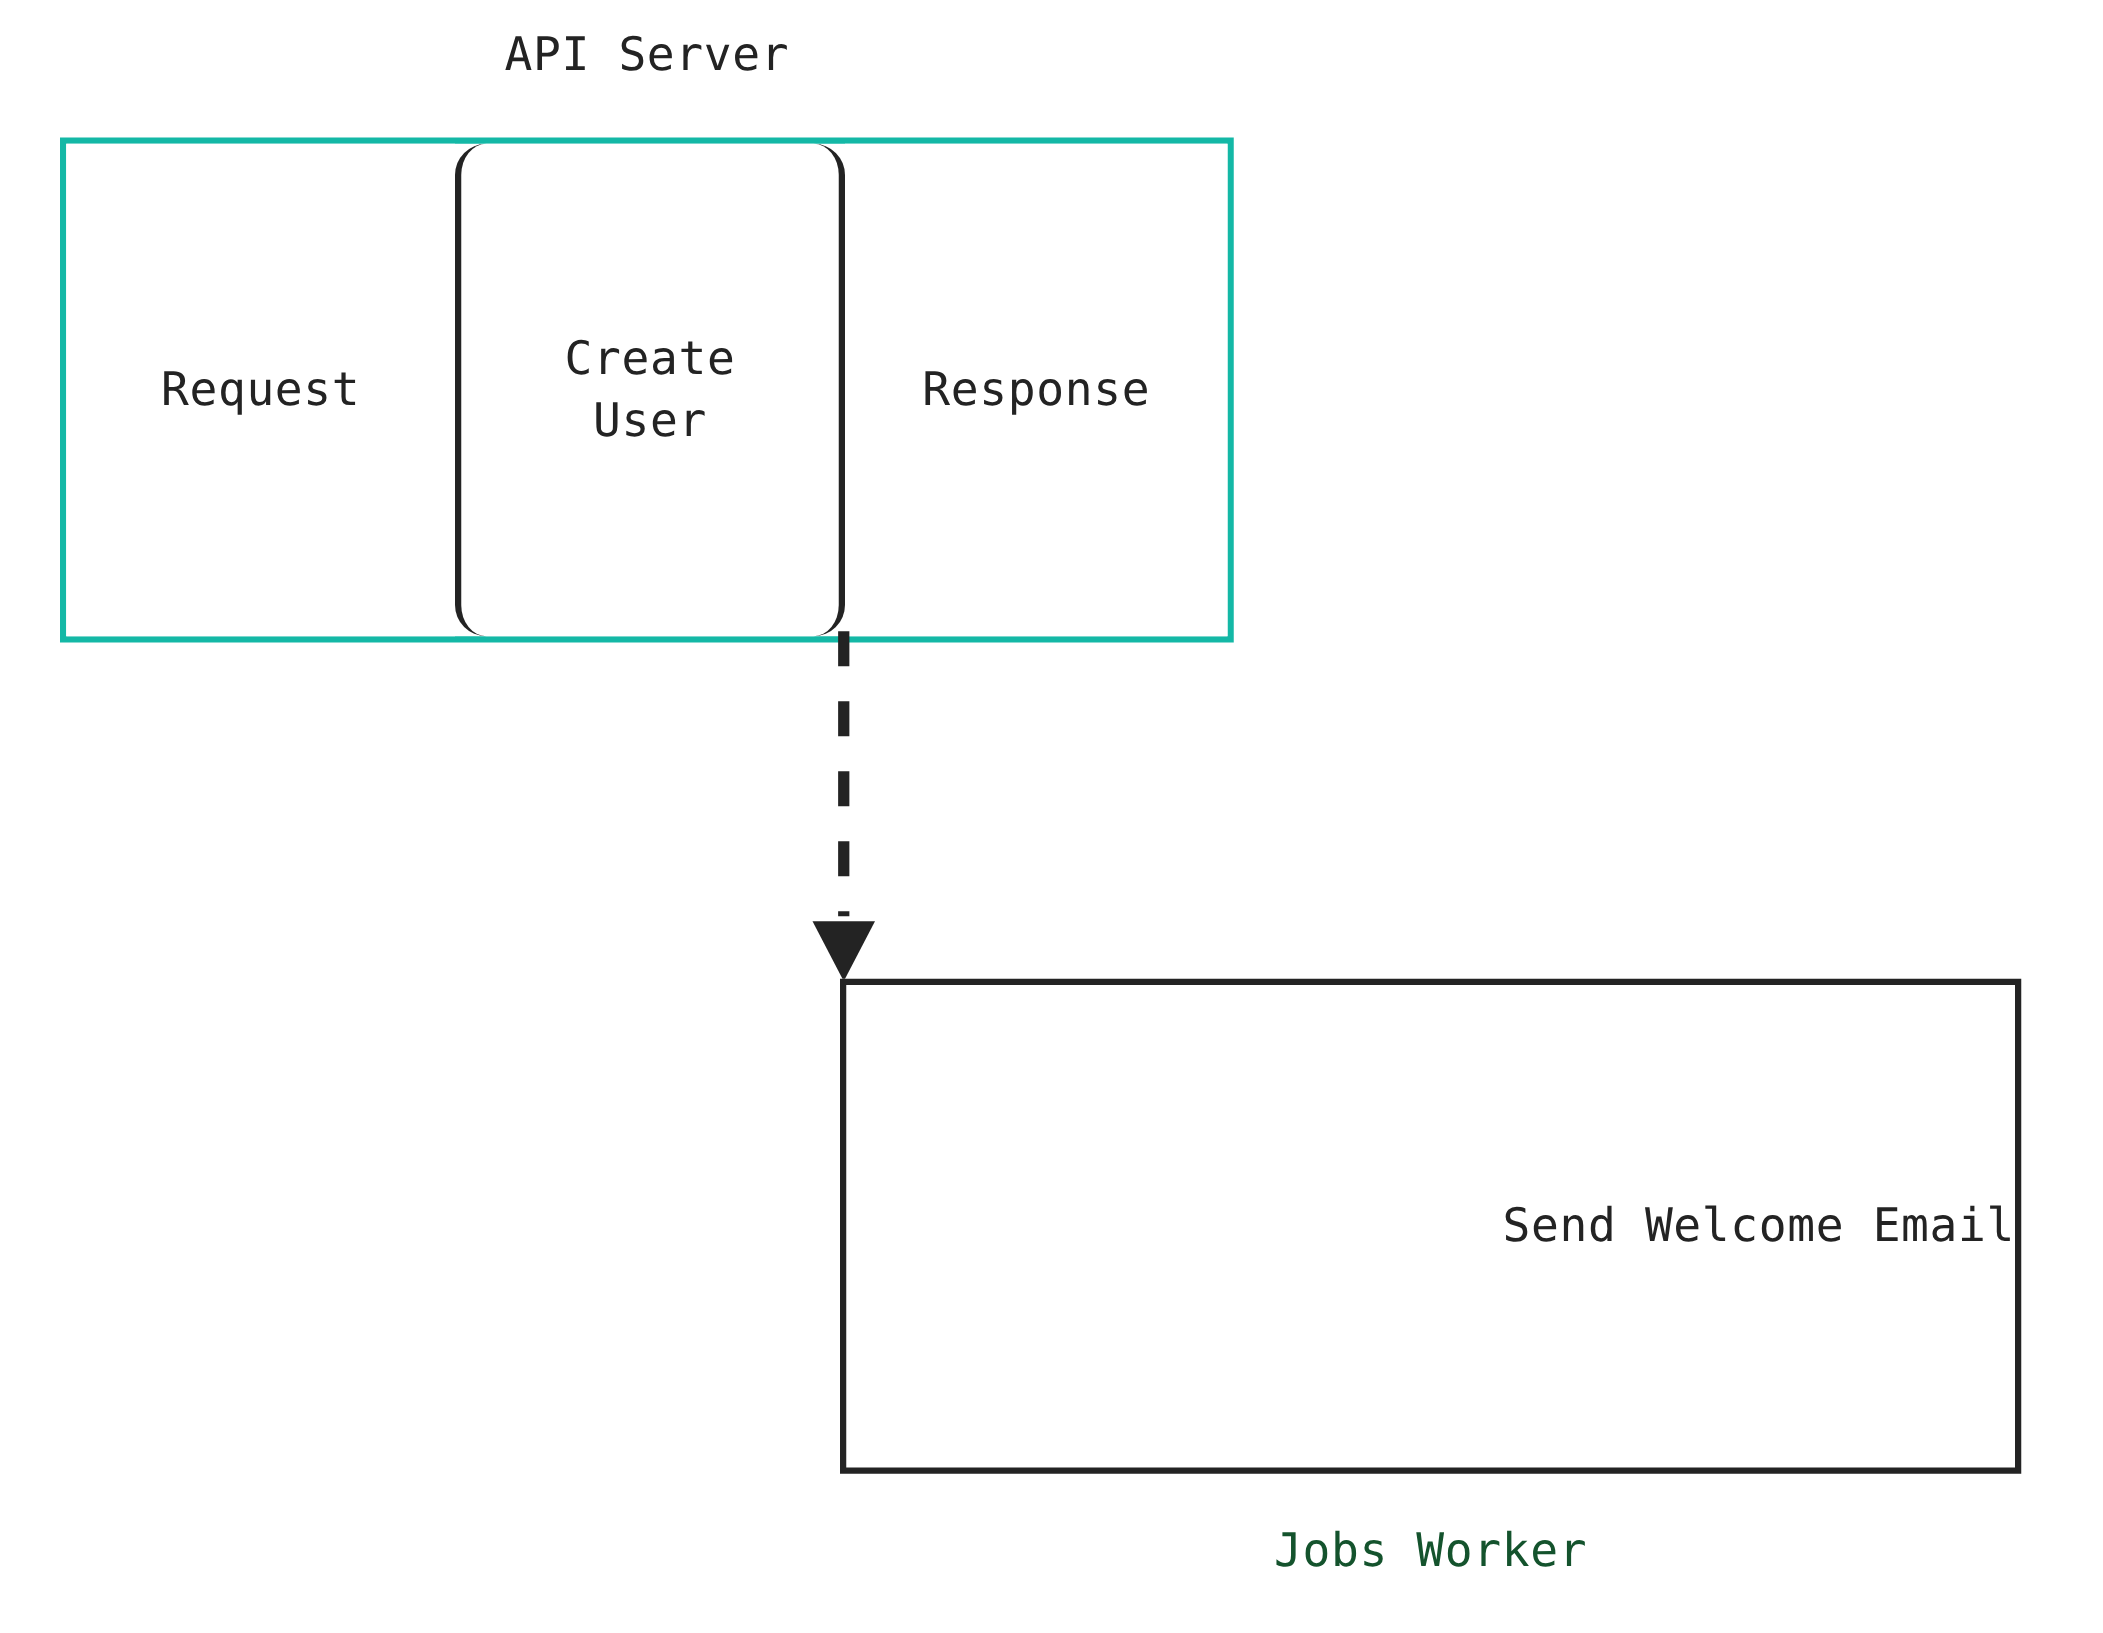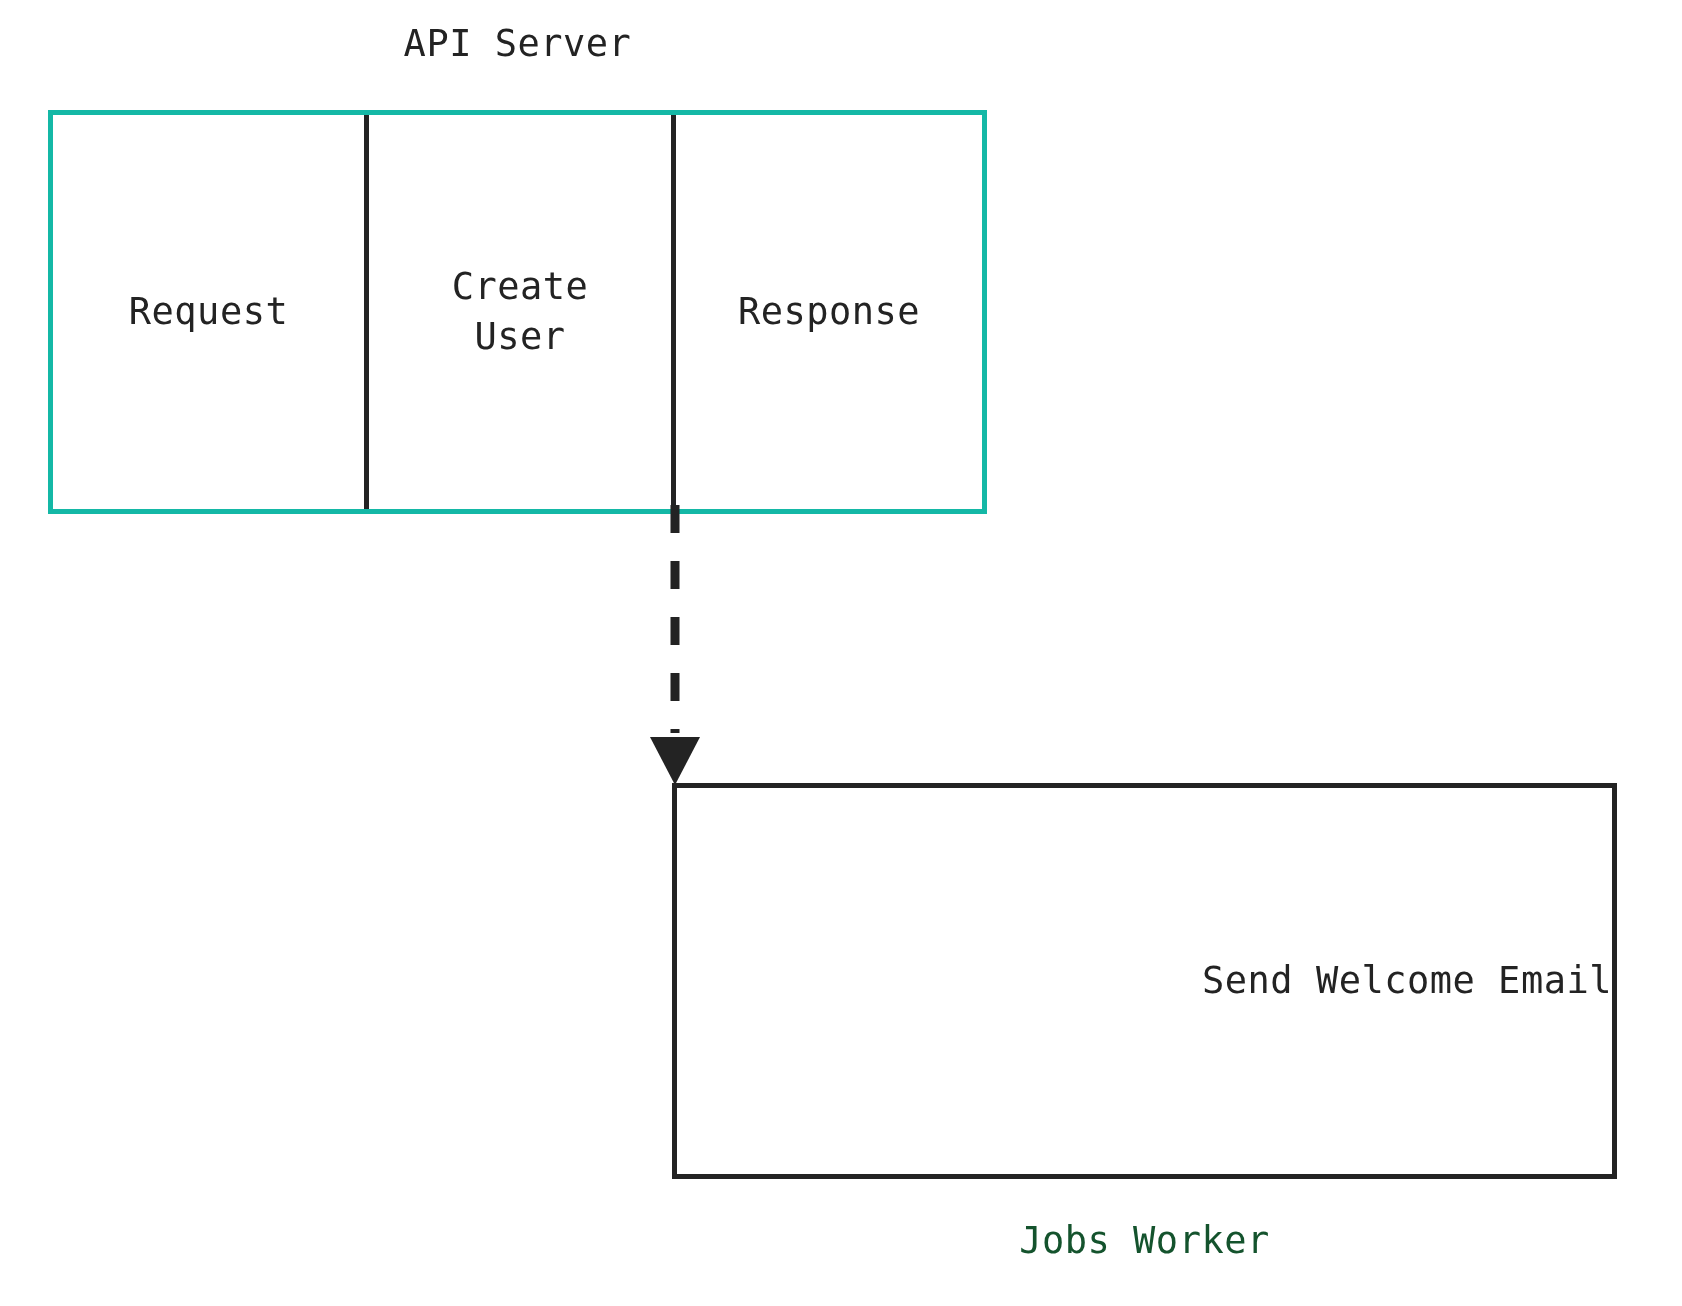--- a/index.html
+++ b/index.html
@@ -44,21 +44,21 @@
   }
   .api-cell {
     position: relative;
     box-sizing: border-box;
     display: flex;
     align-items: center;
     justify-content: center;
     background: #ffffff;
   }
   .cell-request  { width: 311px; }
-  .cell-create   { width: 312px; border-left: 5px solid #232323; border-right: 5px solid #232323; }
+  .cell-create   { width: 312px; border-left: 5px solid #232323; border-right: 5px solid #232323; border-radius: 25px; }
   .cell-response { flex: 1 1 auto; }
   .cell-label {
     font-size: 37px;
     line-height: 50px;
     color: #232323;
     text-align: center;
     letter-spacing: 0.5px;
     white-space: pre-line;
   }
   

